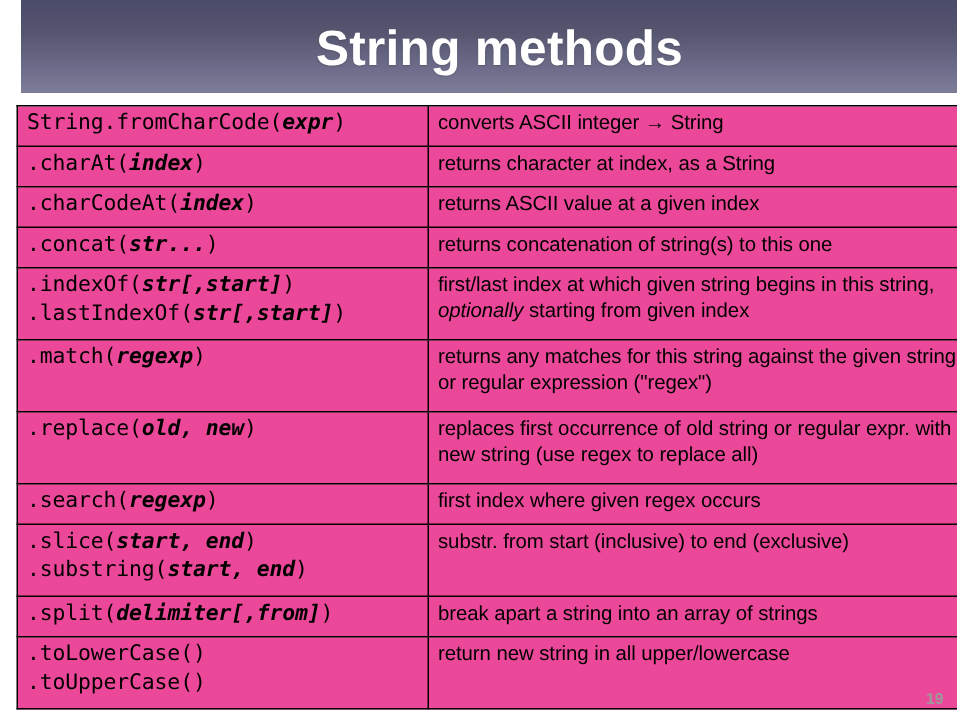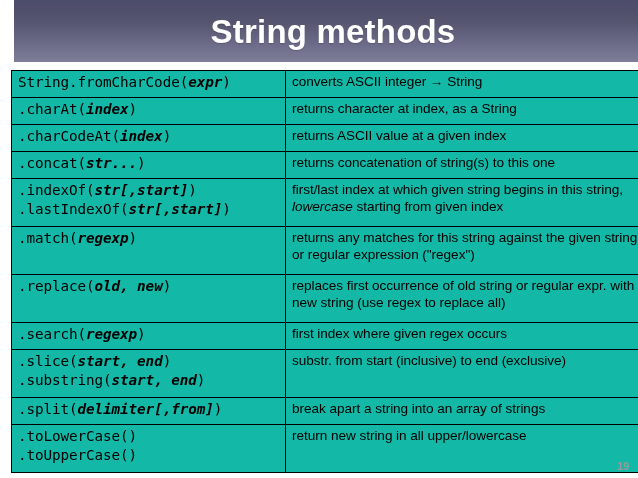--- a/index.html
+++ b/index.html
@@ -49,21 +49,21 @@
   table.methods {
     border-collapse: collapse;
     width: 617px;
     table-layout: fixed;
     background: #ffffff;
   }
   table.methods td {
     border: 1.6px solid #000000;
     vertical-align: top;
     padding: 2px 5px 3px 6px;
-    background: #14b8a6;
+    background: #ec4899;
   }
   td.sig {
     width: 262px;
     font-family: "DejaVu Sans Mono", "Liberation Mono", monospace;
     font-size: 14.3px;
     line-height: 1.30;
     color: #000000;
     letter-spacing: -0.1px;
     white-space: pre-wrap;
   }
@@ -121,21 +121,21 @@
         <tr class="h-single">
           <td class="sig">.charCodeAt(<span class="param">index</span>)</td>
           <td class="desc">returns ASCII value at a given index</td>
         </tr>
         <tr class="h-single">
           <td class="sig">.concat(<span class="param">str...</span>)</td>
           <td class="desc">returns concatenation of string(s) to this one</td>
         </tr>
         <tr class="h-double">
           <td class="sig">.indexOf(<span class="param">str[,start]</span>)<br>.lastIndexOf(<span class="param">str[,start]</span>)</td>
-          <td class="desc">first/last index at which given string begins in this string, <em>lowercase</em> starting from given index</td>
+          <td class="desc">first/last index at which given string begins in this string, <em>optionally</em> starting from given index</td>
         </tr>
         <tr class="h-double">
           <td class="sig">.match(<span class="param">regexp</span>)</td>
           <td class="desc">returns any matches for this string against the given string or regular expression ("regex")</td>
         </tr>
         <tr class="h-double">
           <td class="sig">.replace(<span class="param">old, new</span>)</td>
           <td class="desc">replaces first occurrence of old string or regular expr. with new string (use regex to replace all)</td>
         </tr>
         <tr class="h-single">

